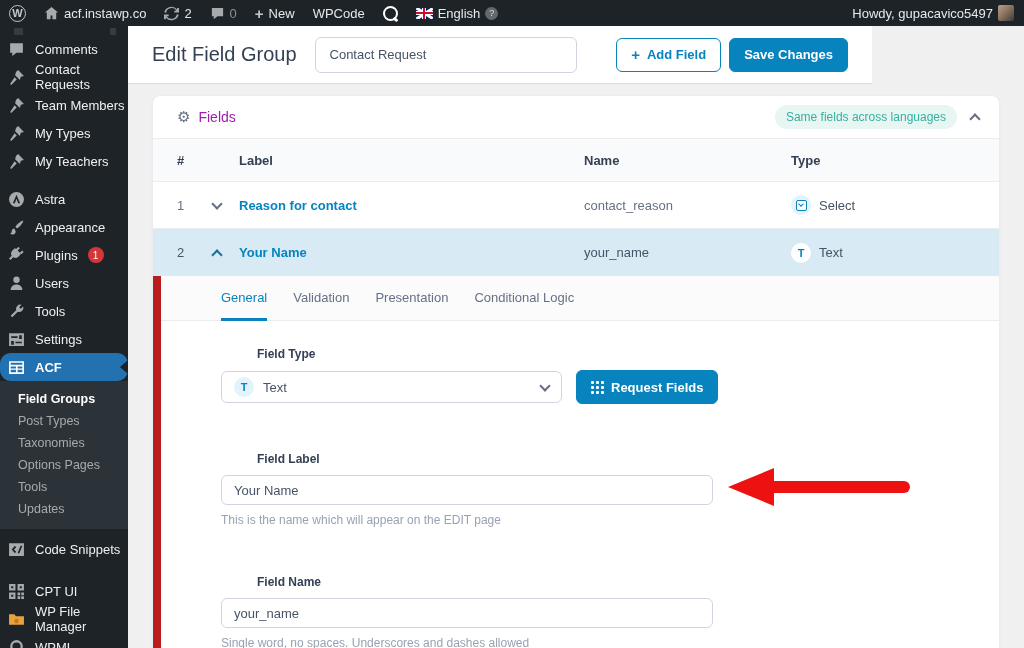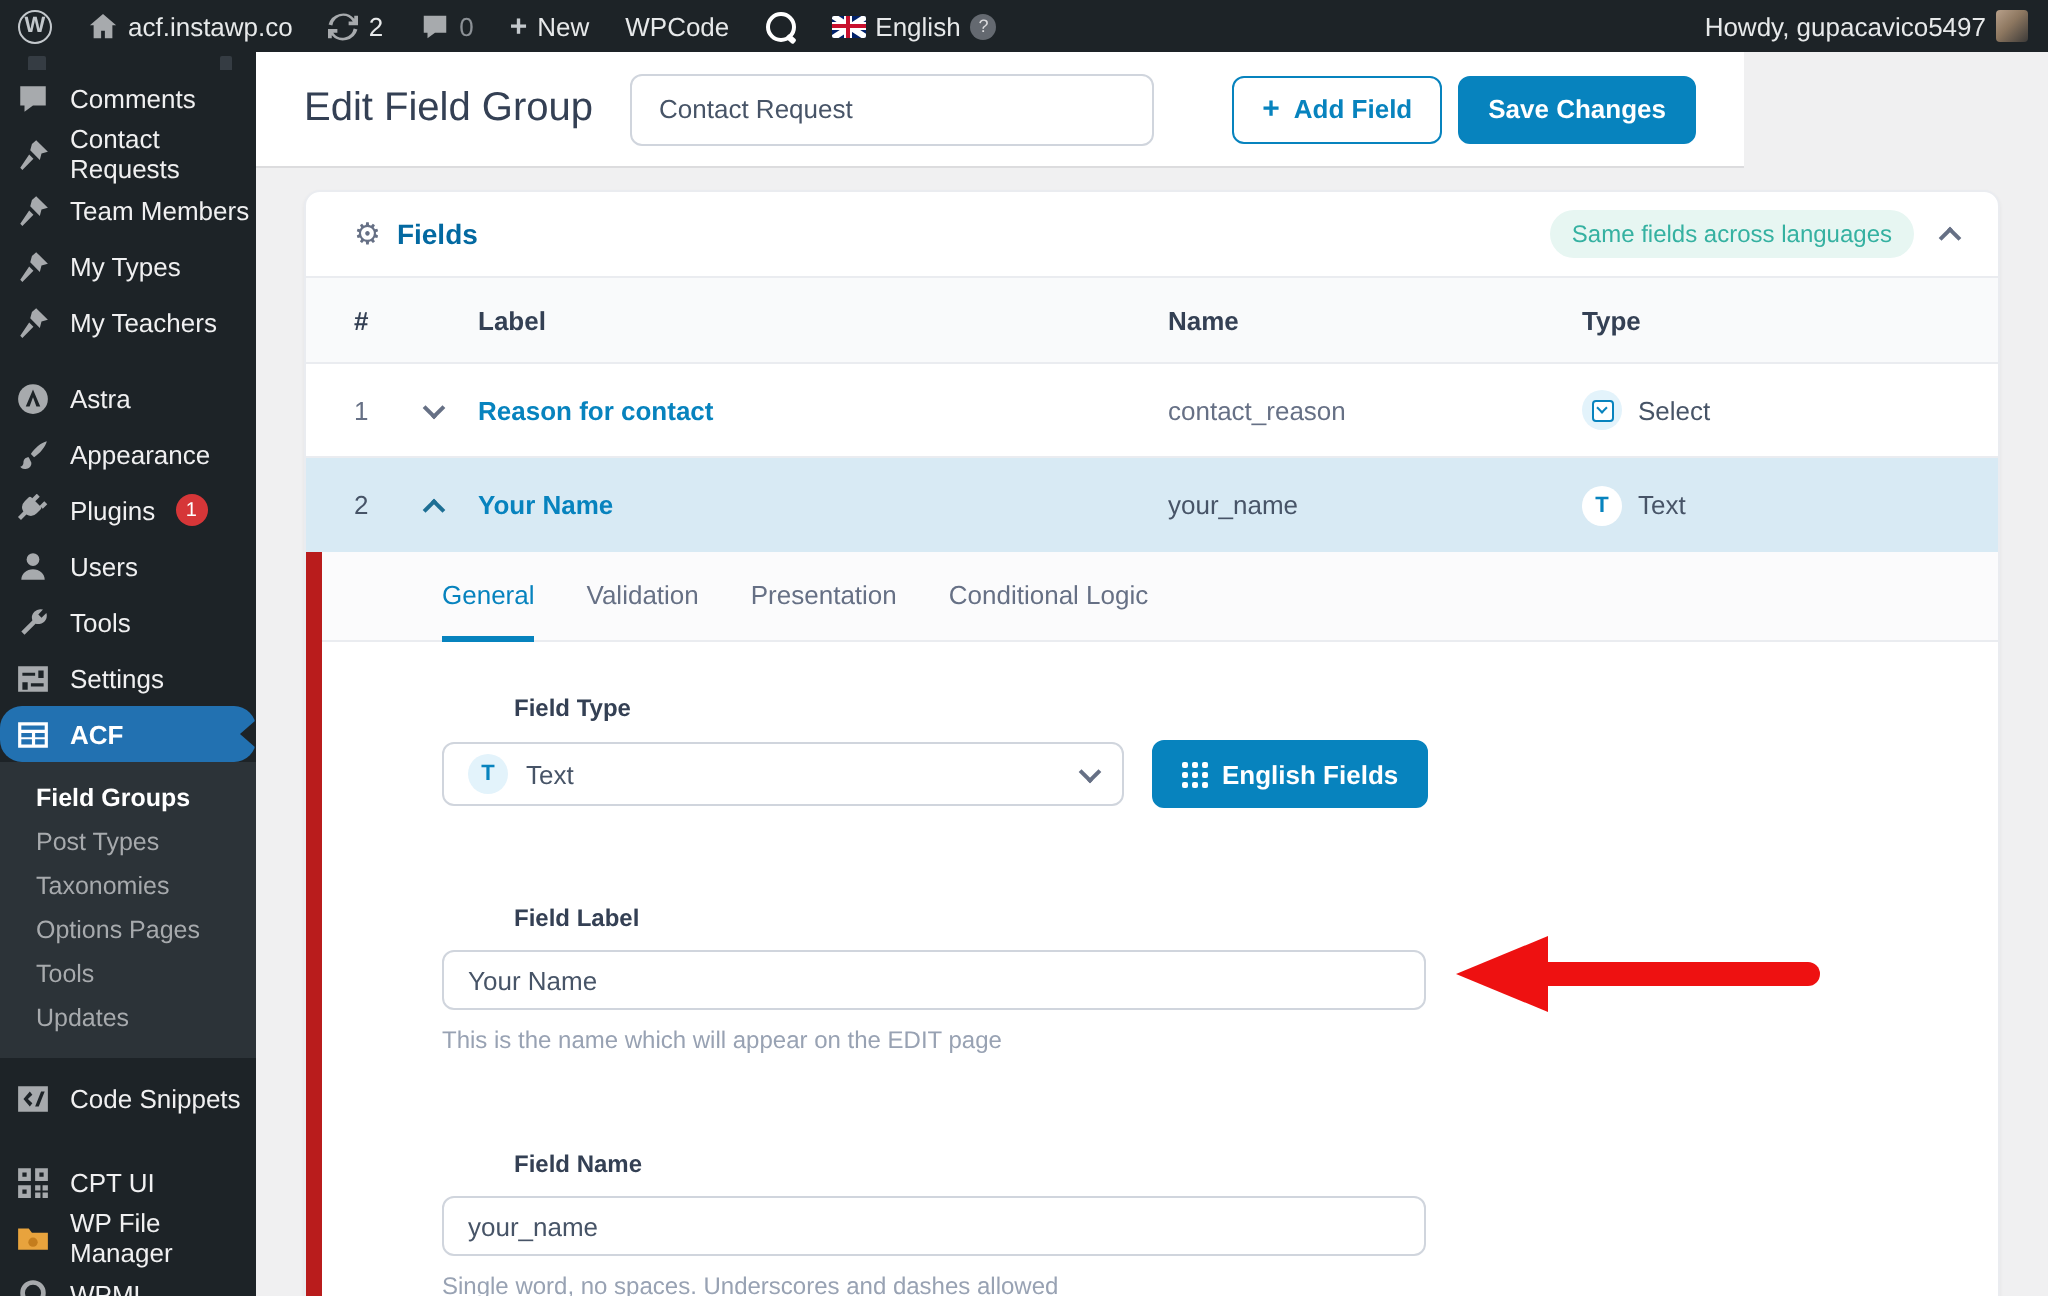--- a/index.html
+++ b/index.html
@@ -67,21 +67,21 @@
     display:flex; align-items:center; gap:7px; padding:0 14px; font-family:inherit;}
   .btn-outline { background:#fff; border:1px solid #0783be; color:#0783be; }
   .btn-solid { background:#0783be; border:1px solid #0783be; color:#fff; }
 
   
   .panel { position:absolute; left:24px; top:69px; width:848px; height:600px; background:#fff;
     border:1px solid #eaecf0; border-radius:8px 8px 0 0; box-shadow:0 1px 2px rgba(16,24,40,.05); overflow:hidden;}
   .panel-head { height:43px; display:flex; align-items:center; padding:0 20px 0 24px;
     border-bottom:1px solid #eaecf0; }
   .gear { font-size:15px; color:#667085; margin-right:8px; }
-  .panel-title { font-size:14px; color:#0369a1; font-weight:700; }
+  .panel-title { font-size:14px; color:#a21caf; font-weight:400; }
   .panel-head-right { margin-left:auto; display:flex; align-items:center; gap:14px; }
   .lang-badge { background:#e7f6f2; color:#35b1a1; font-size:12px; padding:5px 11px;
     border-radius:12px; cursor:pointer;}
   .chev { width:8px; height:8px; border-right:2px solid #667085; border-bottom:2px solid #667085;
     display:inline-block; }
   .chev.up { transform:rotate(-135deg); margin-top:4px;}
   .chev.down { transform:rotate(45deg); margin-bottom:3px;}
   .chev.blue { border-color:#1d6f94; }
 
   .frow { display:grid; grid-template-columns:36px 26px 345px 207px 1fr;
@@ -397,21 +397,21 @@
                   <i></i>
                   <i></i>
                   <i></i>
                   <i></i>
                   <i></i>
                   <i></i>
                   <i></i>
                   <i></i>
                   <i></i>
                 </span>
-              <span>English Fields</span>
+              <span>Request Fields</span>
             </button>
           </div>
         </div>
 
         <div class="sect gap">
           <div class="f-label">Field Label</div>
           <input class="text-input" type="text" value="Your Name" style="">
           <div class="f-help">This is the name which will appear on the EDIT page</div>
         </div>
 

